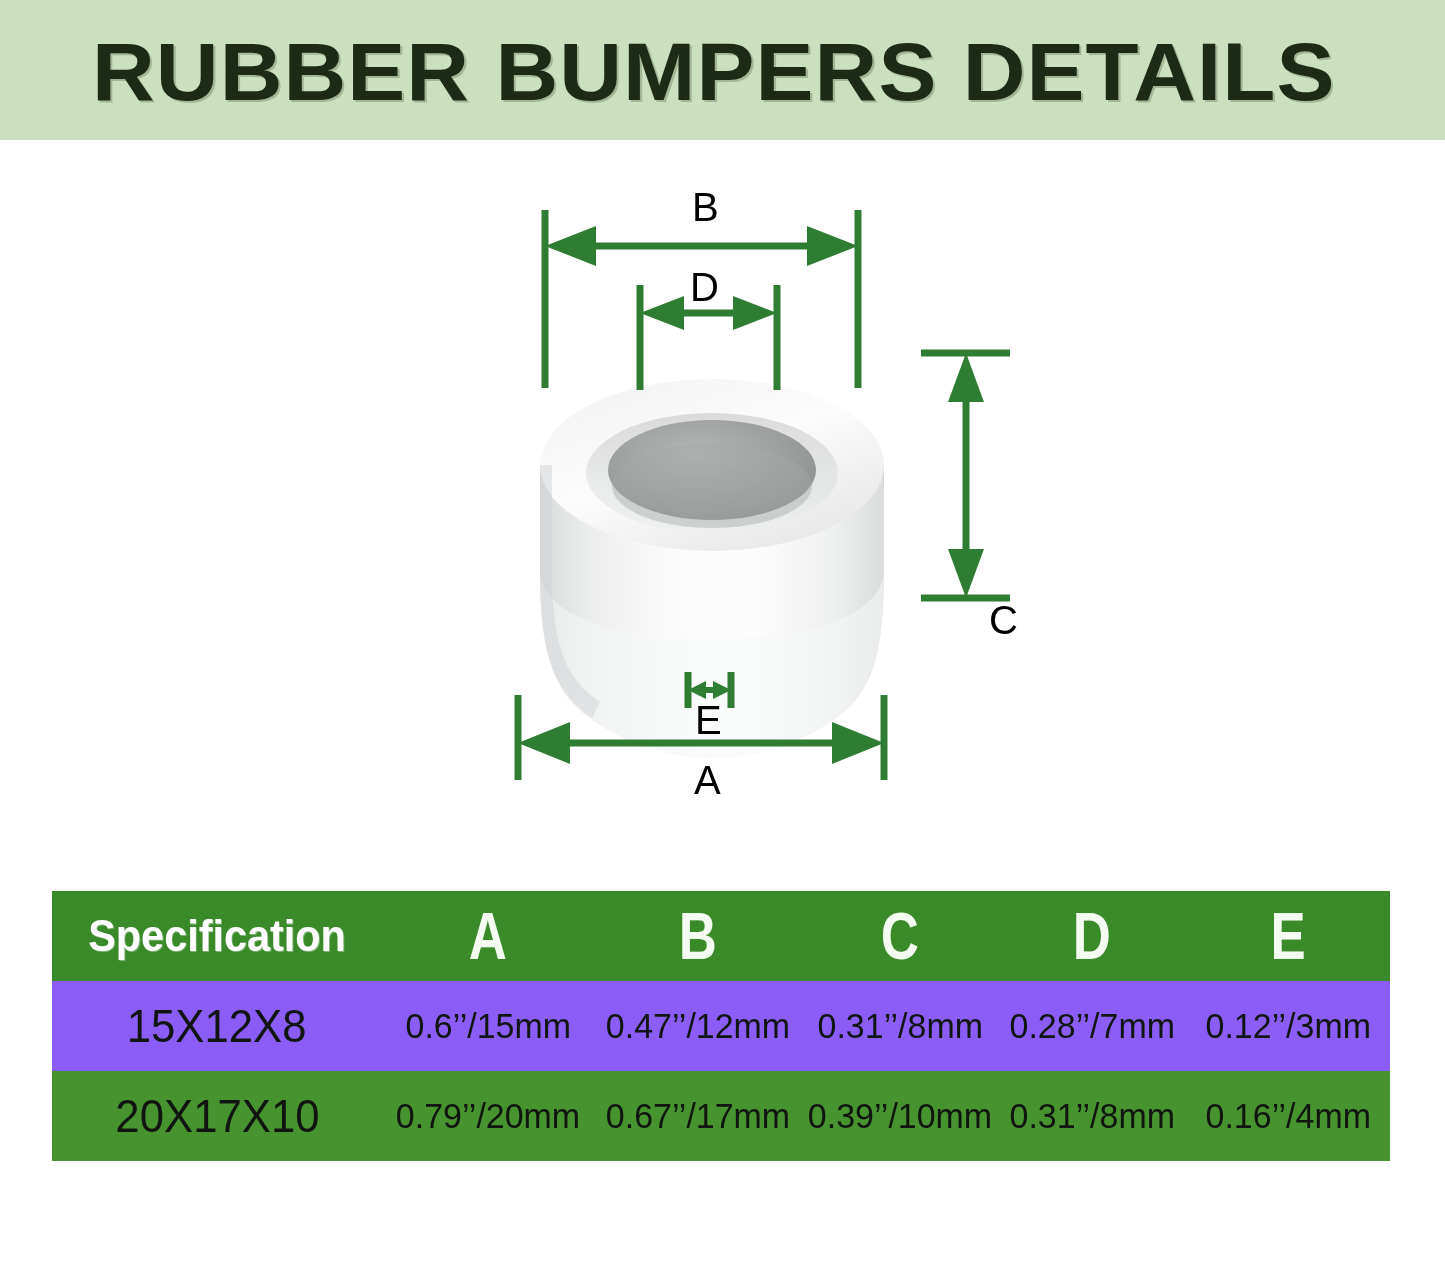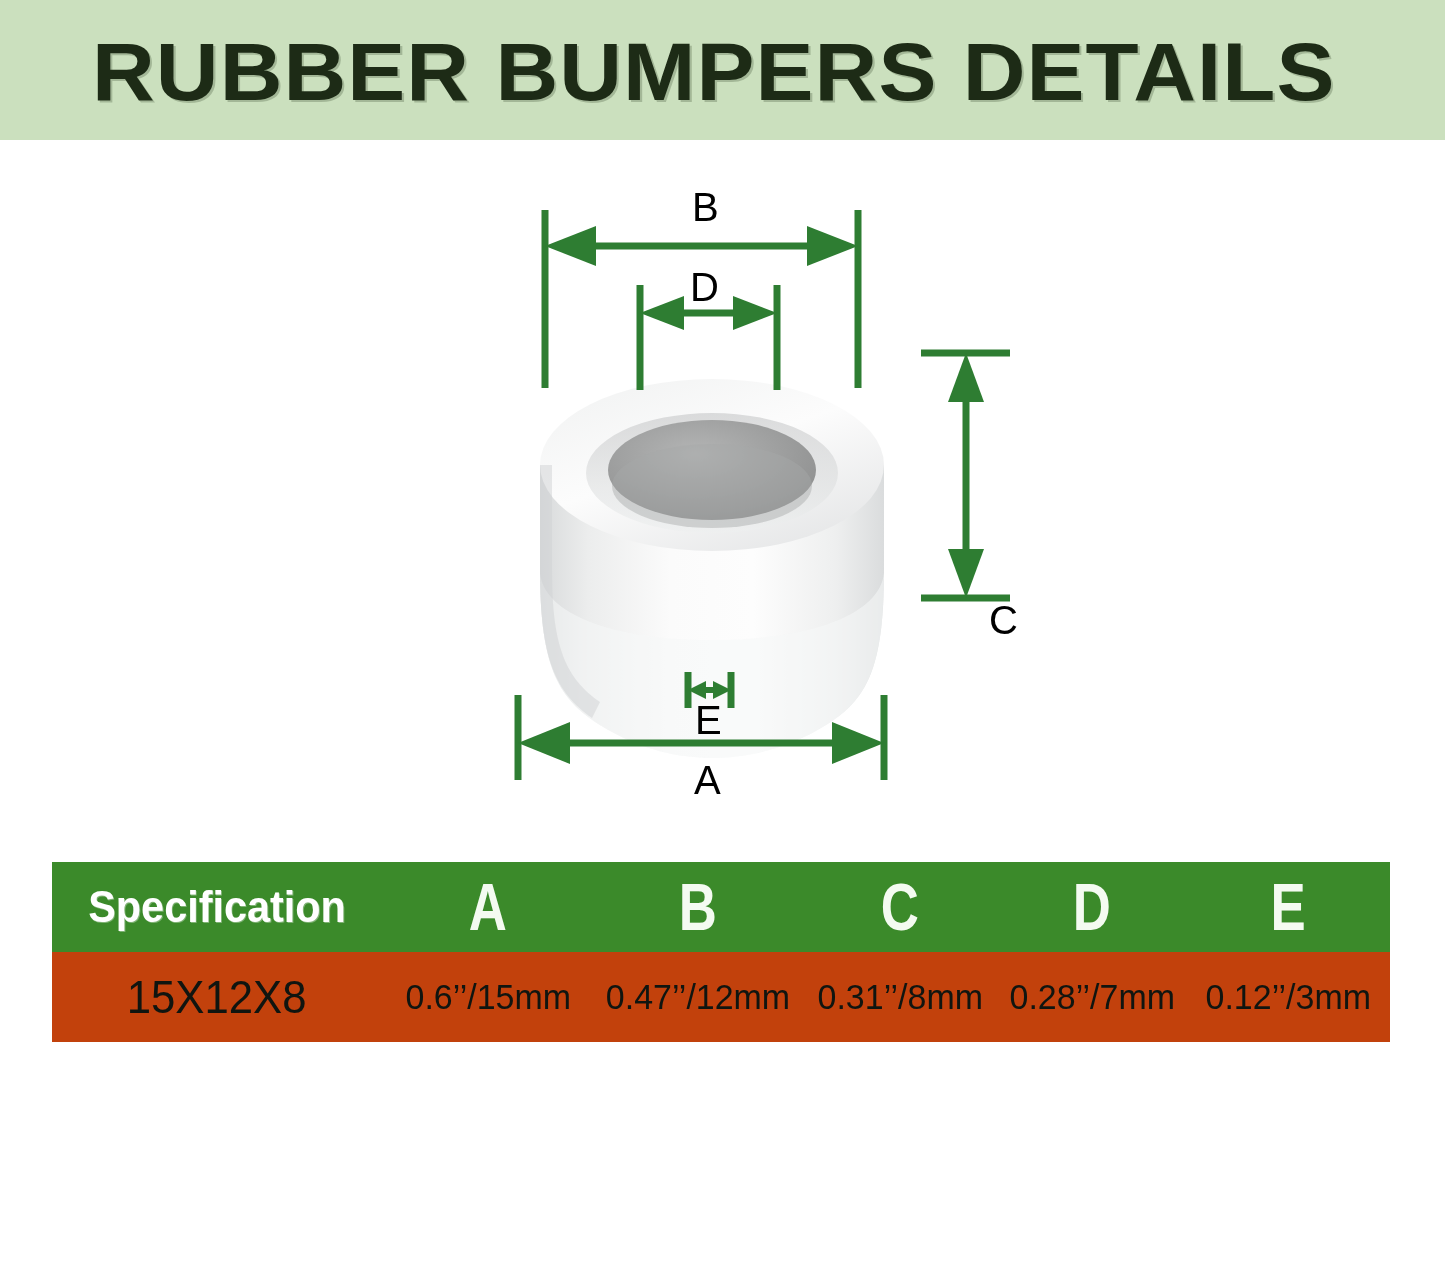--- a/index.html
+++ b/index.html
@@ -69,34 +69,34 @@
   .lbl-b { left: 692px; top: 47px; }
   .lbl-d { left: 690px; top: 127px; }
   .lbl-c { left: 989px; top: 460px; }
   .lbl-e { left: 695px; top: 560px; }
   .lbl-a { left: 694px; top: 620px; }
 
   
   .spec-table {
     position: absolute;
     left: 52px;
-    top: 862px;
+    top: 891px;
     width: 1338px;
     border-collapse: collapse;
     table-layout: fixed;
     border-radius: 30px;
   }
   .spec-table tr { height: 90px; }
   .spec-table td {
     padding: 0;
     vertical-align: middle;
     text-align: center;
   }
   .row-head { background: #3b8a2a; }
-  .row-light { background: #c2410c; }
+  .row-light { background: #8b5cf6; }
   .row-dark  { background: #46932f; }
 
   .th-spec {
     font-family: "Liberation Sans Narrow", "Liberation Sans", sans-serif;
     font-size: 45px;
     font-weight: 700;
     color: #ffffff;
     transform: scaleX(0.92);
     text-shadow: 1px 1px 0 rgba(255,255,255,0.35);
   }
@@ -287,15 +287,35 @@
         <span class="cell-val" style="display:inline-block;">0.31’’/8mm</span>
       </td>
       <td>
         <span class="cell-val" style="display:inline-block;">0.28’’/7mm</span>
       </td>
       <td>
         <span class="cell-val" style="display:inline-block;">0.12’’/3mm</span>
       </td>
     </tr>
 
+    <tr class="row-dark">
+      <td>
+        <span class="cell-spec" style="display:inline-block;">20X17X10</span>
+      </td>
+      <td>
+        <span class="cell-val" style="display:inline-block;">0.79’’/20mm</span>
+      </td>
+      <td>
+        <span class="cell-val" style="display:inline-block;">0.67’’/17mm</span>
+      </td>
+      <td>
+        <span class="cell-val" style="display:inline-block;">0.39’’/10mm</span>
+      </td>
+      <td>
+        <span class="cell-val" style="display:inline-block;">0.31’’/8mm</span>
+      </td>
+      <td>
+        <span class="cell-val" style="display:inline-block;">0.16’’/4mm</span>
+      </td>
+    </tr>
 
   </tbody>
 </table>
 
 </body></html>

